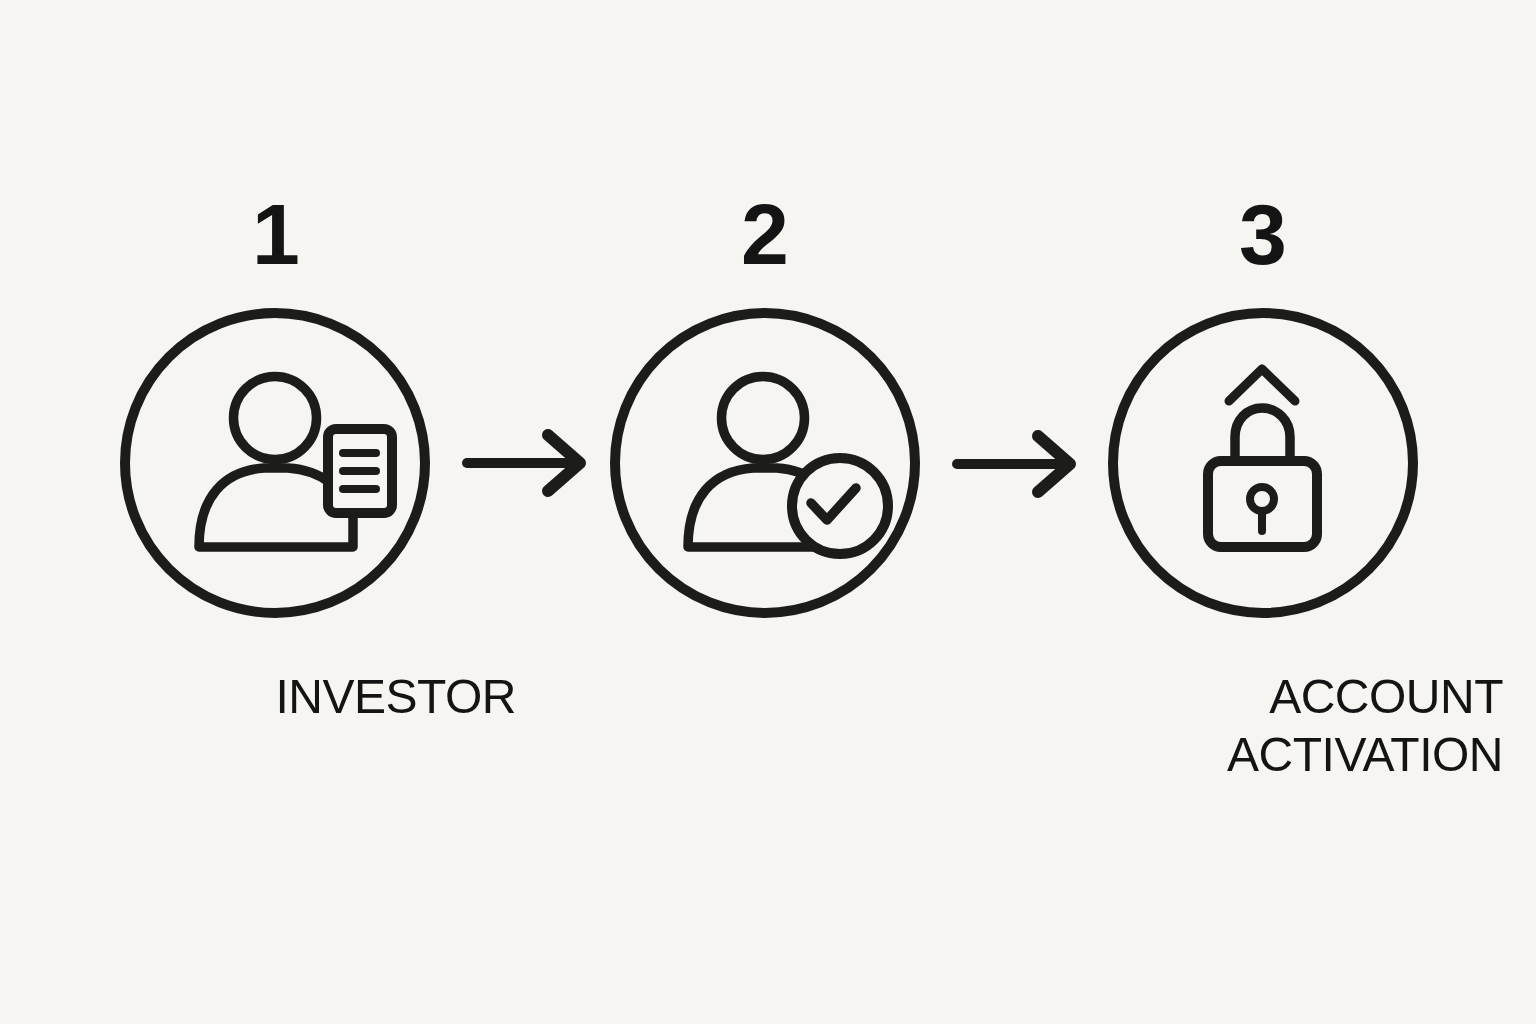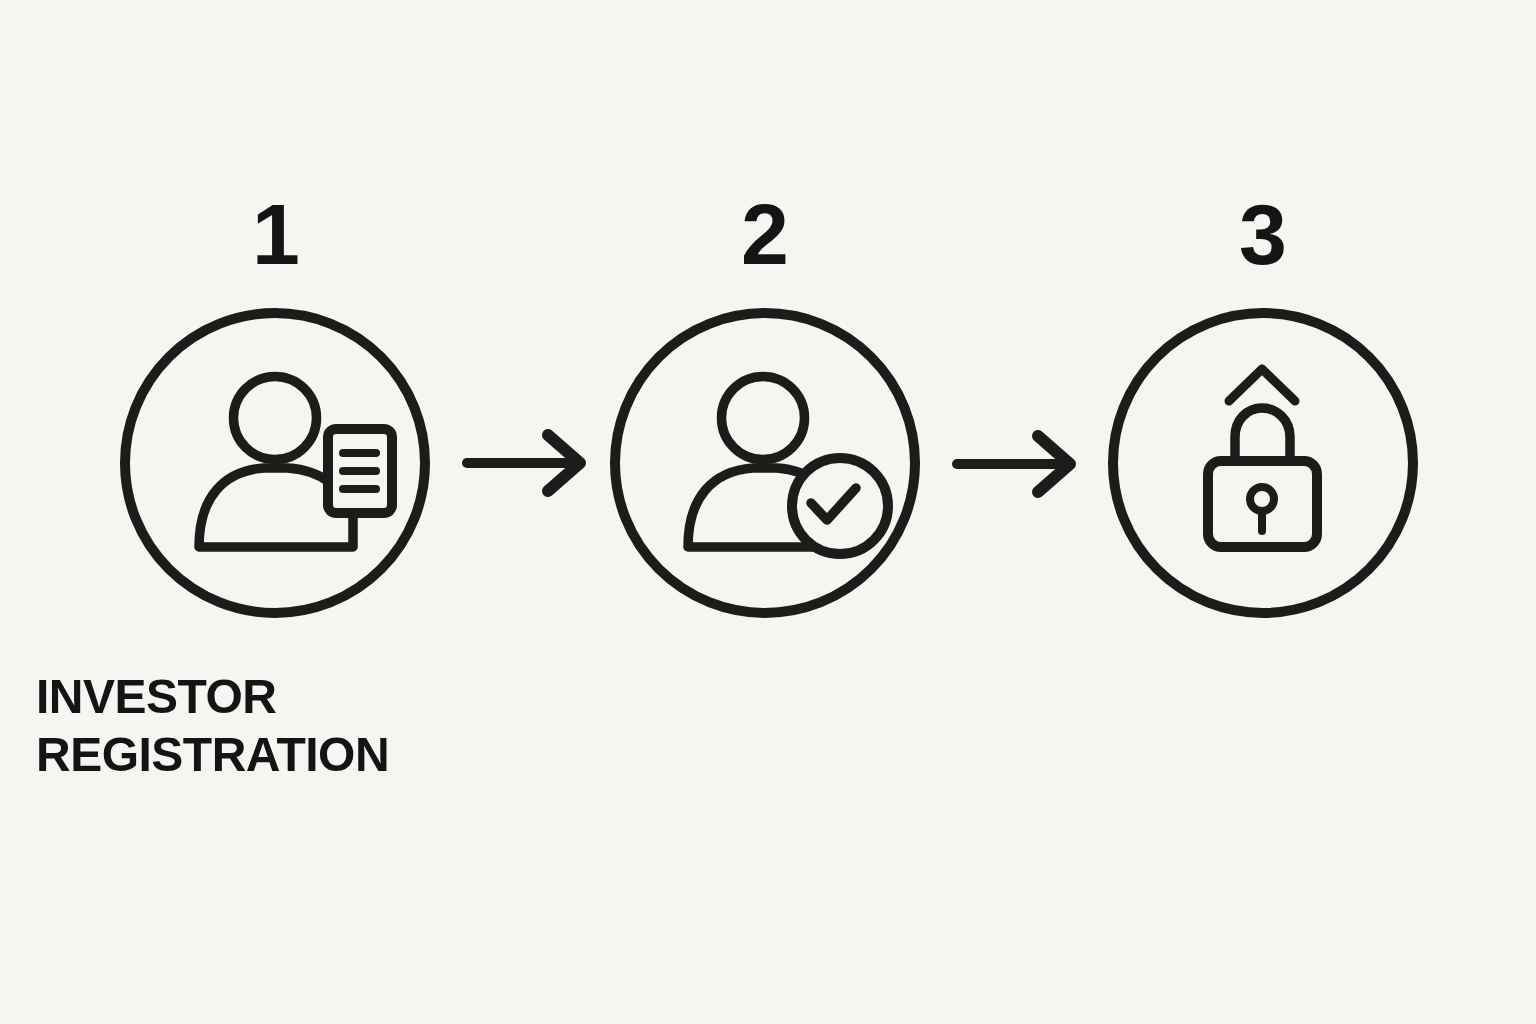--- a/index.html
+++ b/index.html
@@ -30,24 +30,24 @@
     height: 310px;
     box-sizing: border-box;
     border: 10px solid #1c1c1b;
     border-radius: 50%;
     background: transparent;
   }
   .step-label {
     position: absolute;
     top: 668px;
     width: 480px;
-    text-align: left;
+    text-align: right;
     font-size: 48px;
     line-height: 58px;
-    font-weight: 700;
+    font-weight: 400;
     letter-spacing: -0.5px;
     color: #141414;
     white-space: nowrap;
   }
   .icon-svg, .arrow-svg { position: absolute; }
   .stroke {
     fill: none;
     stroke: #1c1c1b;
     stroke-linecap: round;
     stroke-linejoin: round;
@@ -67,21 +67,20 @@
     <path class="stroke" stroke-width="9.5" d="M 199 547 C 199 497 224 471 264 468 L 288 468 C 320 470 348 489 353 518 L 353 547 L 199 547 Z"></path>
     <circle class="stroke" stroke-width="9.5" cx="275" cy="418" r="41.5"></circle>
     <rect class="stroke fill-bg" stroke-width="10" x="328" y="429" width="64" height="84" rx="8"></rect>
     <path class="stroke" stroke-width="8" d="M 343 453 H 376"></path>
     <path class="stroke" stroke-width="8" d="M 343 471 H 376"></path>
     <path class="stroke" stroke-width="8" d="M 343 489 H 376"></path>
   </svg>
 
   <div class="step-label" style="left:36px">
     <div>INVESTOR</div>
-    <div>REGISTRATION</div>
   </div>
 
   <svg class="arrow-svg" style="left:450px; top:420px" width="140" height="90" viewBox="450 420 140 90">
     <path class="stroke" stroke-width="10" d="M 467 463 H 566"></path>
     <path class="stroke" stroke-width="12" d="M 548 435 L 580 463 L 548 491"></path>
   </svg>
 
   <div class="step-number" style="left:665px">2</div>
 
   <div class="step-circle" style="left:610px"></div>
@@ -106,14 +105,18 @@
   <div class="step-circle" style="left:1108px"></div>
 
   <svg class="icon-svg" style="left:1200px; top:355px" width="130" height="200" viewBox="1200 355 130 200">
     <path class="stroke" stroke-width="9" d="M 1229 401 L 1262 369 L 1295 401"></path>
     <path class="stroke" stroke-width="9.5" d="M 1235 465 L 1235 437 C 1235 420 1247 408 1262 408 C 1277 408 1290 420 1290 437 L 1290 465"></path>
     <rect class="stroke fill-bg" stroke-width="10" x="1208" y="461" width="109" height="86" rx="13"></rect>
     <circle class="stroke" stroke-width="8" cx="1262" cy="499" r="12"></circle>
     <path class="stroke" stroke-width="8" d="M 1262 511 V 531"></path>
   </svg>
 
+  <div class="step-label" style="left:1023px">
+    <div>ACCOUNT</div>
+    <div>ACTIVATION</div>
+  </div>
 
 </div>
 
 </body></html>

